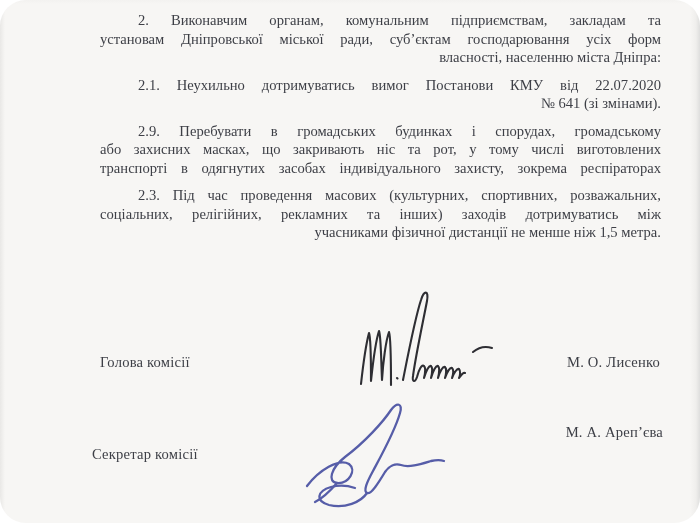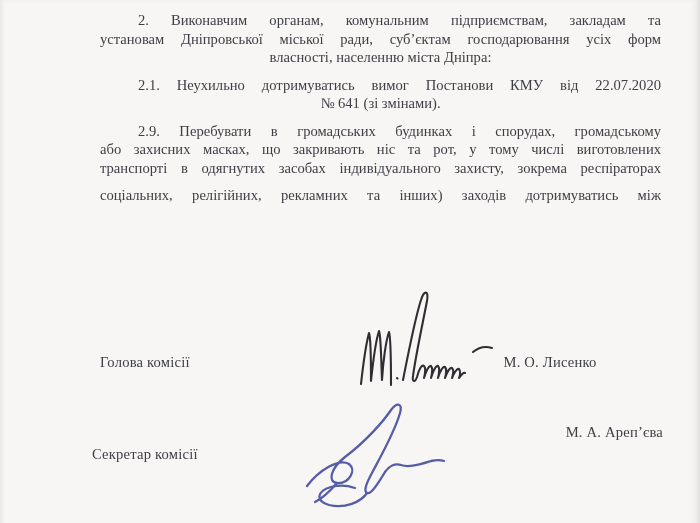--- a/index.html
+++ b/index.html
@@ -12,33 +12,34 @@
     width: 700px;
     height: 523px;
     overflow: hidden;
     background:
       linear-gradient(to left, #dededd 0px, #efeeec 4px, rgba(247,246,244,0) 10px),
       linear-gradient(to right, #e9e8e6 0px, rgba(247,246,244,0) 5px),
       linear-gradient(to bottom, rgba(240,239,237,0.6) 0px, rgba(247,246,244,0) 4px),
       #f7f6f4;
     font-family: "Liberation Serif", "DejaVu Serif", serif;
     color: #3d3f46;
+    border-radius: 26px;
   }
   .text-block {
     position: absolute;
     left: 100px;
     top: 11px;
     width: 561px;
     font-size: 14.6px;
     line-height: 18.5px;
   }
   .para { margin: 0 0 9px 0; }
   .line { display: block; white-space: normal; }
   .jl { text-align: justify; text-align-last: justify; }
-  .ll { text-align: center; }
+  .ll { text-align: right; }
   .indent { text-indent: 38px; }
   .sig-label {
     position: absolute;
     font-size: 14.6px;
     line-height: 16px;
     letter-spacing: 0.2px;
   }
   .sig-name {
     position: absolute;
     width: 220px;
@@ -63,36 +64,38 @@
     <p class="para">
       <span class="line jl indent">2.1. Неухильно дотримуватись вимог  Постанови КМУ від 22.07.2020</span>
       <span class="line ll">№ 641 (зі змінами).</span>
     </p>
     <p class="para">
       <span class="line jl indent">2.9. Перебувати в громадських будинках і спорудах, громадському</span>
       <span class="line jl">або захисних масках, що закривають ніс та рот, у тому числі виготовлених</span>
       <span class="line jl">транспорті в одягнутих засобах індивідуального захисту, зокрема респіраторах</span>
     </p>
     <p class="para">
+      <span class="line jl indent">2.3. Під час проведення масових (культурних, спортивних, розважальних,</span>
       <span class="line jl">соціальних, релігійних, рекламних та інших) заходів дотримуватись між</span>
+      <span class="line ll">учасниками фізичної дистанції не менше ніж 1,5 метра.</span>
     </p>
   </div>
 
   <span class="sig-label" style="left:100px; top:354px;">Голова комісії</span>
 
   <svg class="signature-svg" style="left:353px; top:286px;" width="144" height="104" viewBox="0 0 144 104">
     <g fill="none" stroke="#2e2e33" stroke-width="2.1" stroke-linecap="round" stroke-linejoin="round">
       <path d="M 8,98 C 10,80 13,58 16,47 C 18,52 18,75 18,95 C 20,76 23,54 26,45 C 28,50 28,72 29,94 C 30,76 33,54 36,46 C 38,52 38,76 38,99"></path>
       <path d="M 44,92 L 44.5,92.5"></path>
       <path d="M 50,94 C 54,74 62,32 68,14 C 71,4 76,4 74,15 C 70,36 63,68 60,90 C 59,96 62,97 64,91 C 66,83 69,78 71,80 C 73,82 72,88 71,92 C 73,85 76,79 78,80 C 80,82 79,88 78,92 C 80,85 83,79 85,80 C 87,82 86,88 85,92 C 87,85 90,80 92,81 C 94,83 93,89 92,92 C 94,86 97,81 99,82 C 101,84 100,89 99,92 C 101,87 104,82 106,83 C 108,85 107,90 106,92 C 108,89 110,86 112,87"></path>
       <path d="M 120,66 C 126,61 133,60 139,62"></path>
     </g>
   </svg>
 
-  <span class="sig-name" style="left:440px; top:354px;text-align:center;">М. О. Лисенко</span>
+  <span class="sig-name" style="left:440px; top:354px;">М. О. Лисенко</span>
 
   <span class="sig-label" style="left:92px; top:446px;">Секретар комісії</span>
 
   <svg class="signature-svg" style="left:283px; top:400px;" width="165" height="108" viewBox="0 0 165 108">
     <g fill="none" stroke="#565da8" stroke-width="2.3" stroke-linecap="round" stroke-linejoin="round">
       <path d="M 24,86 C 36,70 56,58 66,64 C 74,70 66,84 54,83 C 44,82 48,68 62,57 C 82,42 100,22 108,10 C 114,2 120,3 117,13 C 112,31 98,56 90,71 C 84,82 80,91 84,93 C 88,95 96,82 102,72 C 106,66 112,63 118,65 C 126,68 138,64 148,61 C 153,60 158,60 161,61"></path>
       <path d="M 84,93 C 78,102 62,109 46,105 C 32,101 34,91 48,87 C 56,85 66,86 72,88"></path>
       <path d="M 54,83 C 48,90 40,98 32,102"></path>
     </g>
   </svg>

